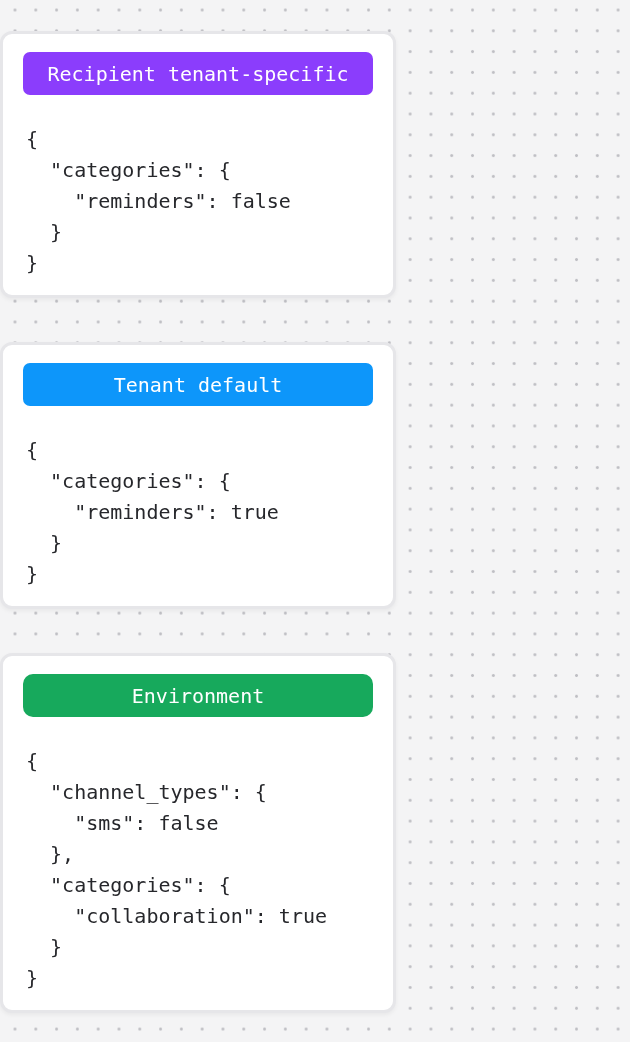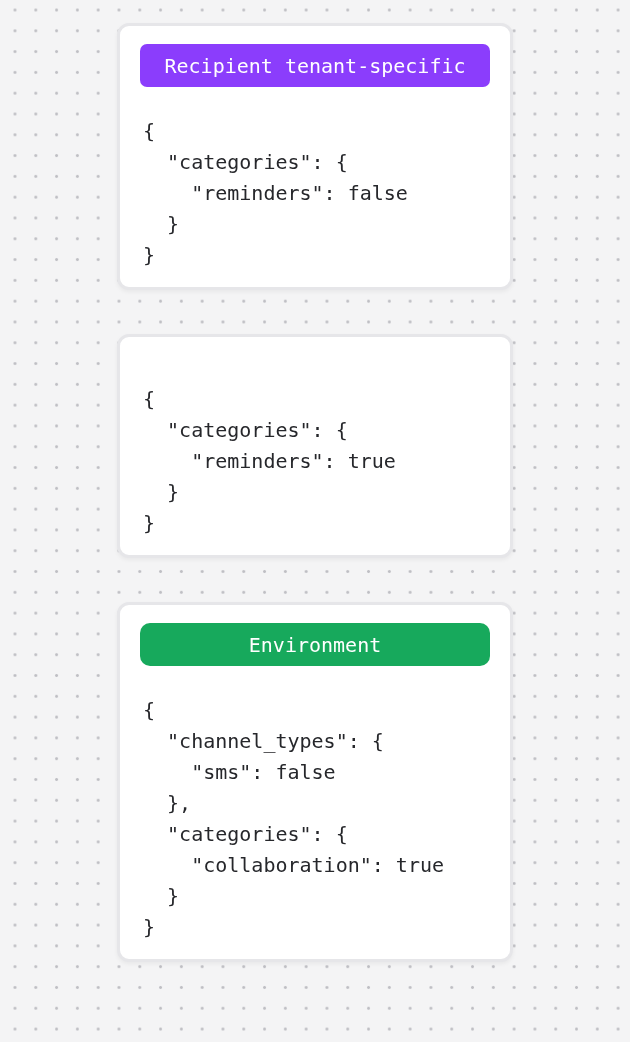--- a/index.html
+++ b/index.html
@@ -14,24 +14,24 @@
     width: 630px;
     height: 1042px;
     background-color: #f4f4f5;
     background-image: radial-gradient(circle, #bfbfc4 1.15px, rgba(191,191,196,0.35) 1.5px, transparent 2px);
     background-size: 20.8px 20.8px;
     background-position: 4.6px -0.4px;
     overflow: hidden;
   }
 
   .stack {
-    padding-top: 23px;
+    padding-top: 31px;
     display: flex;
     flex-direction: column;
-    align-items: center;
+    align-items: flex-start;
     gap: 44px;
   }
 
   .card {
     width: 396px;
     background: #ffffff;
     border: 3px solid #e6e6e9;
     border-radius: 12px;
     padding: 18px 20px 16px 20px;
     box-shadow: 0 2px 4px rgba(0,0,0,0.05);
@@ -67,20 +67,21 @@
     <div class="card">
       <div class="badge" style="background: rgb(139, 61, 252);">Recipient tenant-specific</div>
       <pre class="code">{
   "categories": {
     "reminders": false
   }
 }</pre>
     </div>
 
     <div class="card">
+      <div class="badge" style="background: rgb(13, 150, 250);">Tenant default</div>
       <pre class="code">{
   "categories": {
     "reminders": true
   }
 }</pre>
     </div>
 
     <div class="card">
       <div class="badge" style="background: rgb(23, 169, 92); border-radius: 10px;">Environment</div>
       <pre class="code">{

